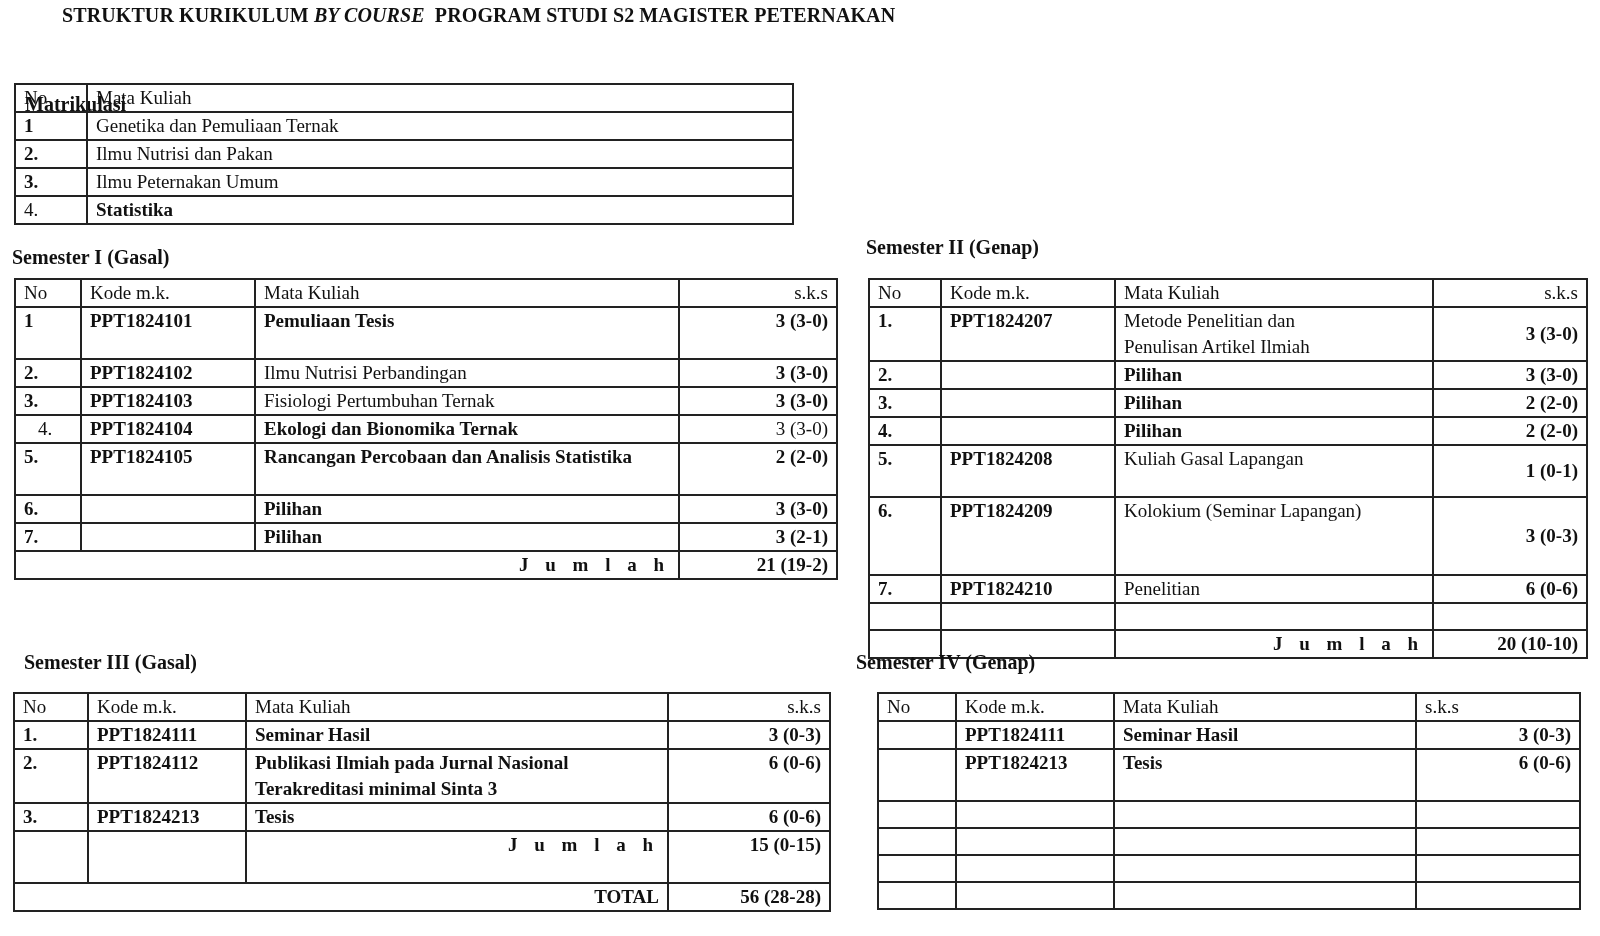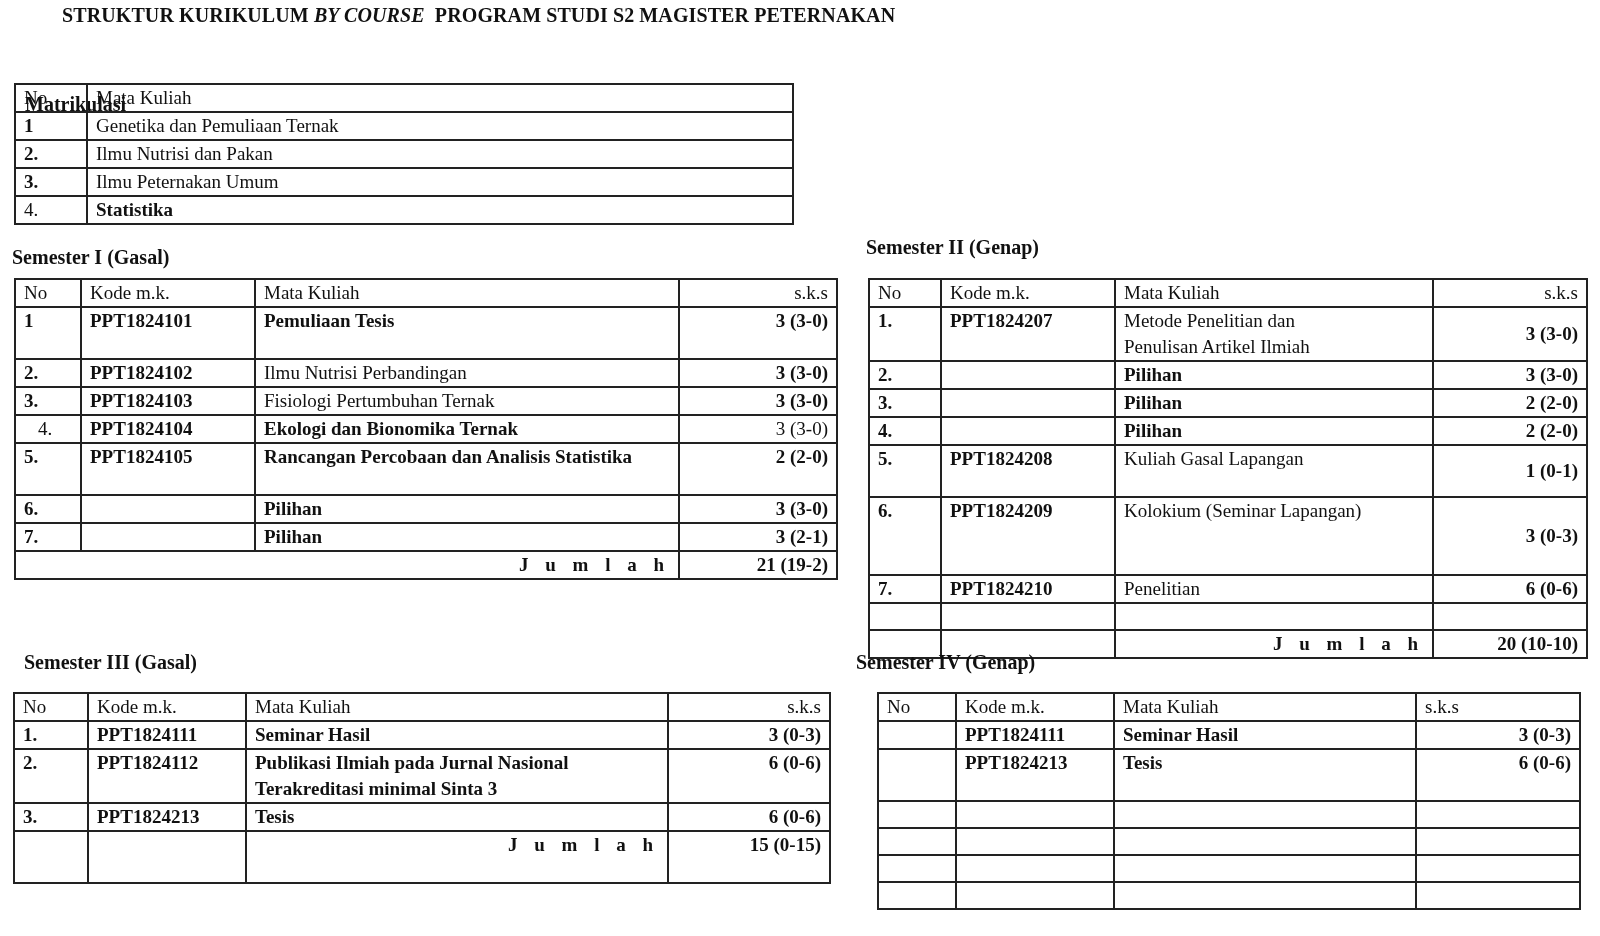--- a/index.html
+++ b/index.html
@@ -247,20 +247,24 @@
     <td class="b">PPT1824213</td>
     <td class="b">Tesis</td>
     <td class="r b">6 (0-6)</td>
   </tr>
   <tr style="height:52px">
     <td></td>
     <td></td>
     <td class="r jumlah">J u m l a h</td>
     <td class="r b">15 (0-15)</td>
   </tr>
+  <tr>
+    <td colspan="3" class="r b">TOTAL</td>
+    <td class="r b">56 (28-28)</td>
+  </tr>
 </tbody>
   </table>
 
 <div class="section-label" style="left:856px; top:651px;">Semester IV (Genap)</div>
 <table id="sem4">
   <colgroup>
       <col style="width:78px">
       <col style="width:158px">
       <col style="width:302px">
       <col>

